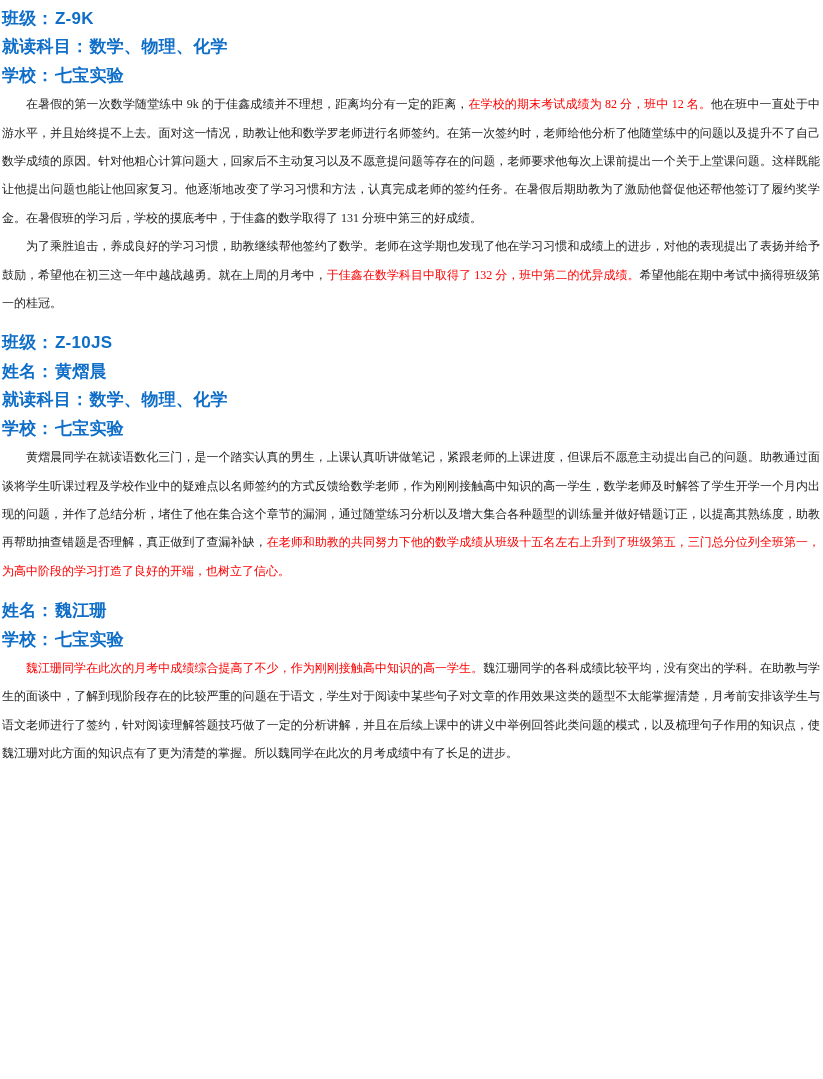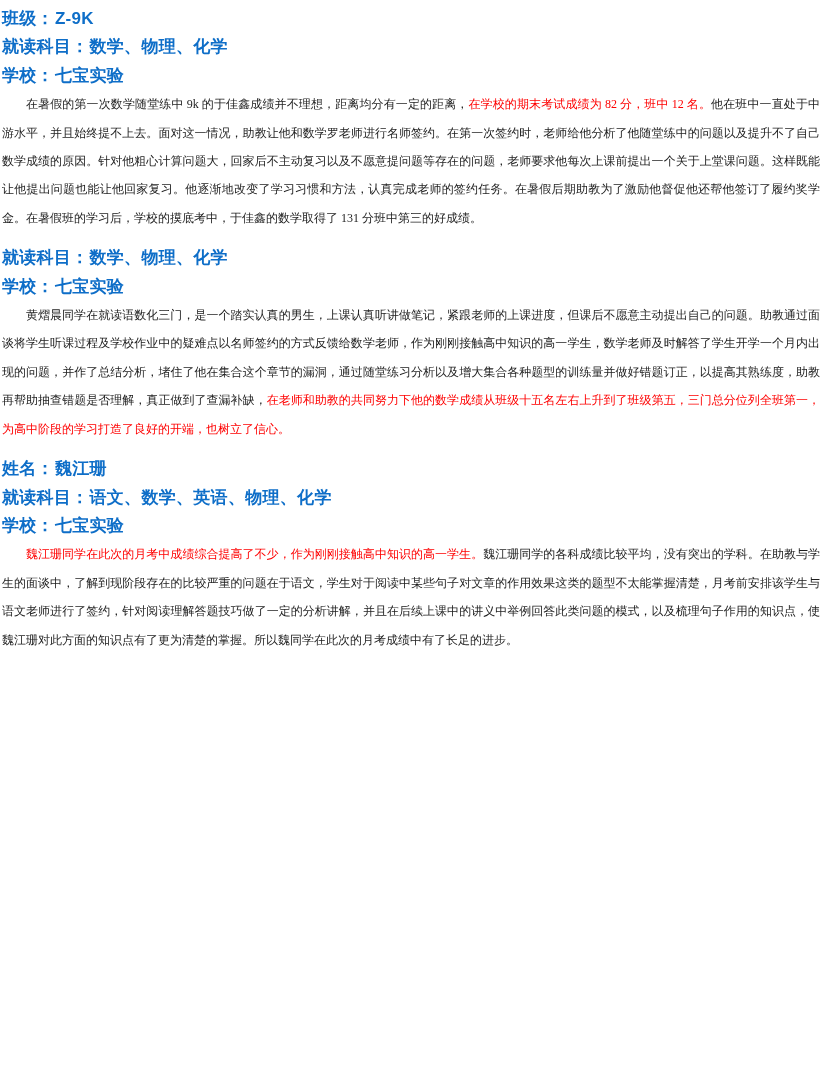--- a/index.html
+++ b/index.html
@@ -45,26 +45,28 @@
 </head>
 <body>
 
 <div class="page">
   <div id="sections-root">
       <section class="report">
         <p class="hline"><span class="hlabel">班级：</span><span class="hvalue">Z-9K</span></p>
         <p class="hline"><span class="hlabel">就读科目：</span><span class="hvalue">数学、物理、化学</span></p>
         <p class="hline"><span class="hlabel">学校：</span><span class="hvalue">七宝实验</span></p>
         <p class="body-para"><span class="seg-black">在暑假的第一次数学随堂练中 9k 的于佳鑫成绩并不理想，距离均分有一定的距离，</span><span class="seg-red">在学校的期末考试成绩为 82 分，班中 12 名。</span><span class="seg-black">他在班中一直处于中游水平，并且始终提不上去。面对这一情况，助教让他和数学罗老师进行名师签约。在第一次签约时，老师给他分析了他随堂练中的问题以及提升不了自己数学成绩的原因。针对他粗心计算问题大，回家后不主动复习以及不愿意提问题等存在的问题，老师要求他每次上课前提出一个关于上堂课问题。这样既能让他提出问题也能让他回家复习。他逐渐地改变了学习习惯和方法，认真完成老师的签约任务。在暑假后期助教为了激励他督促他还帮他签订了履约奖学金。在暑假班的学习后，学校的摸底考中，于佳鑫的数学取得了 131 分班中第三的好成绩。</span></p>
+        <p class="body-para"><span class="seg-black">为了乘胜追击，养成良好的学习习惯，助教继续帮他签约了数学。老师在这学期也发现了他在学习习惯和成绩上的进步，对他的表现提出了表扬并给予鼓励，希望他在初三这一年中越战越勇。就在上周的月考中，</span><span class="seg-red">于佳鑫在数学科目中取得了 132 分，班中第二的优异成绩。</span><span class="seg-black">希望他能在期中考试中摘得班级第一的桂冠。</span></p>
       </section>
       <section class="report">
+        <p class="hline"><span class="hlabel">班级：</span><span class="hvalue">Z-10JS</span></p>
+        <p class="hline"><span class="hlabel">姓名：</span><span class="hvalue">黄熠晨</span></p>
         <p class="hline"><span class="hlabel">就读科目：</span><span class="hvalue">数学、物理、化学</span></p>
         <p class="hline"><span class="hlabel">学校：</span><span class="hvalue">七宝实验</span></p>
         <p class="body-para"><span class="seg-black">黄熠晨同学在就读语数化三门，是一个踏实认真的男生，上课认真听讲做笔记，紧跟老师的上课进度，但课后不愿意主动提出自己的问题。助教通过面谈将学生听课过程及学校作业中的疑难点以名师签约的方式反馈给数学老师，作为刚刚接触高中知识的高一学生，数学老师及时解答了学生开学一个月内出现的问题，并作了总结分析，堵住了他在集合这个章节的漏洞，通过随堂练习分析以及增大集合各种题型的训练量并做好错题订正，以提高其熟练度，助教再帮助抽查错题是否理解，真正做到了查漏补缺，</span><span class="seg-red">在老师和助教的共同努力下他的数学成绩从班级十五名左右上升到了班级第五，三门总分位列全班第一，为高中阶段的学习打造了良好的开端，也树立了信心。</span></p>
       </section>
       <section class="report">
         <p class="hline"><span class="hlabel">姓名：</span><span class="hvalue">魏江珊</span></p>
-        <p class="hline"><span class="hlabel">就读科目：</span><span class="hvalue">语文、数学、英语、物理、化学</span></p>
         <p class="hline"><span class="hlabel">学校：</span><span class="hvalue">七宝实验</span></p>
         <p class="body-para"><span class="seg-red">魏江珊同学在此次的月考中成绩综合提高了不少，作为刚刚接触高中知识的高一学生。</span><span class="seg-black">魏江珊同学的各科成绩比较平均，没有突出的学科。在助教与学生的面谈中，了解到现阶段存在的比较严重的问题在于语文，学生对于阅读中某些句子对文章的作用效果这类的题型不太能掌握清楚，月考前安排该学生与语文老师进行了签约，针对阅读理解答题技巧做了一定的分析讲解，并且在后续上课中的讲义中举例回答此类问题的模式，以及梳理句子作用的知识点，使魏江珊对此方面的知识点有了更为清楚的掌握。所以魏同学在此次的月考成绩中有了长足的进步。</span></p>
       </section>
     </div>
 </div>
 
 </body></html>

